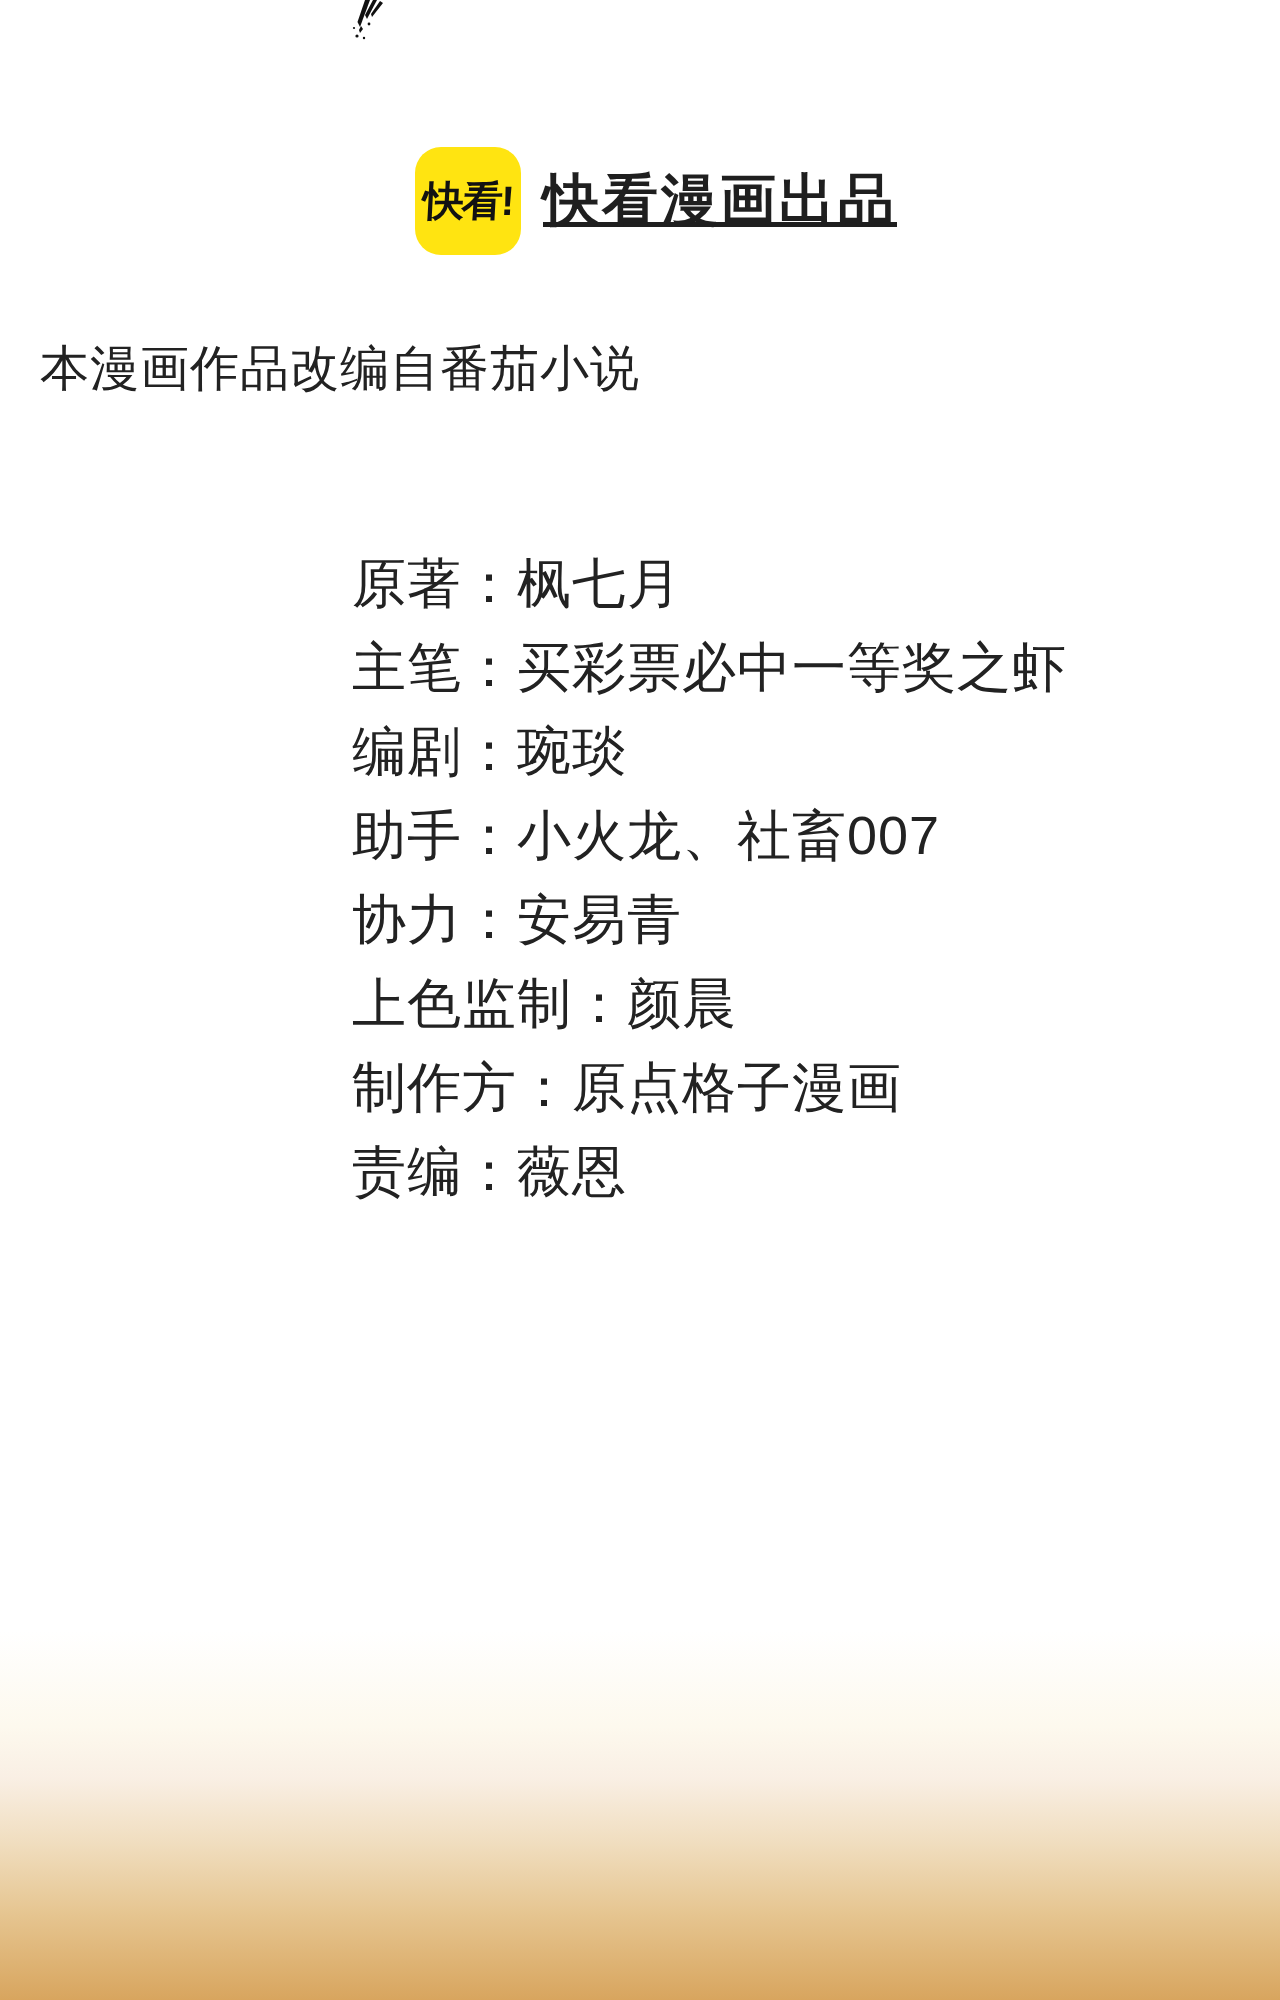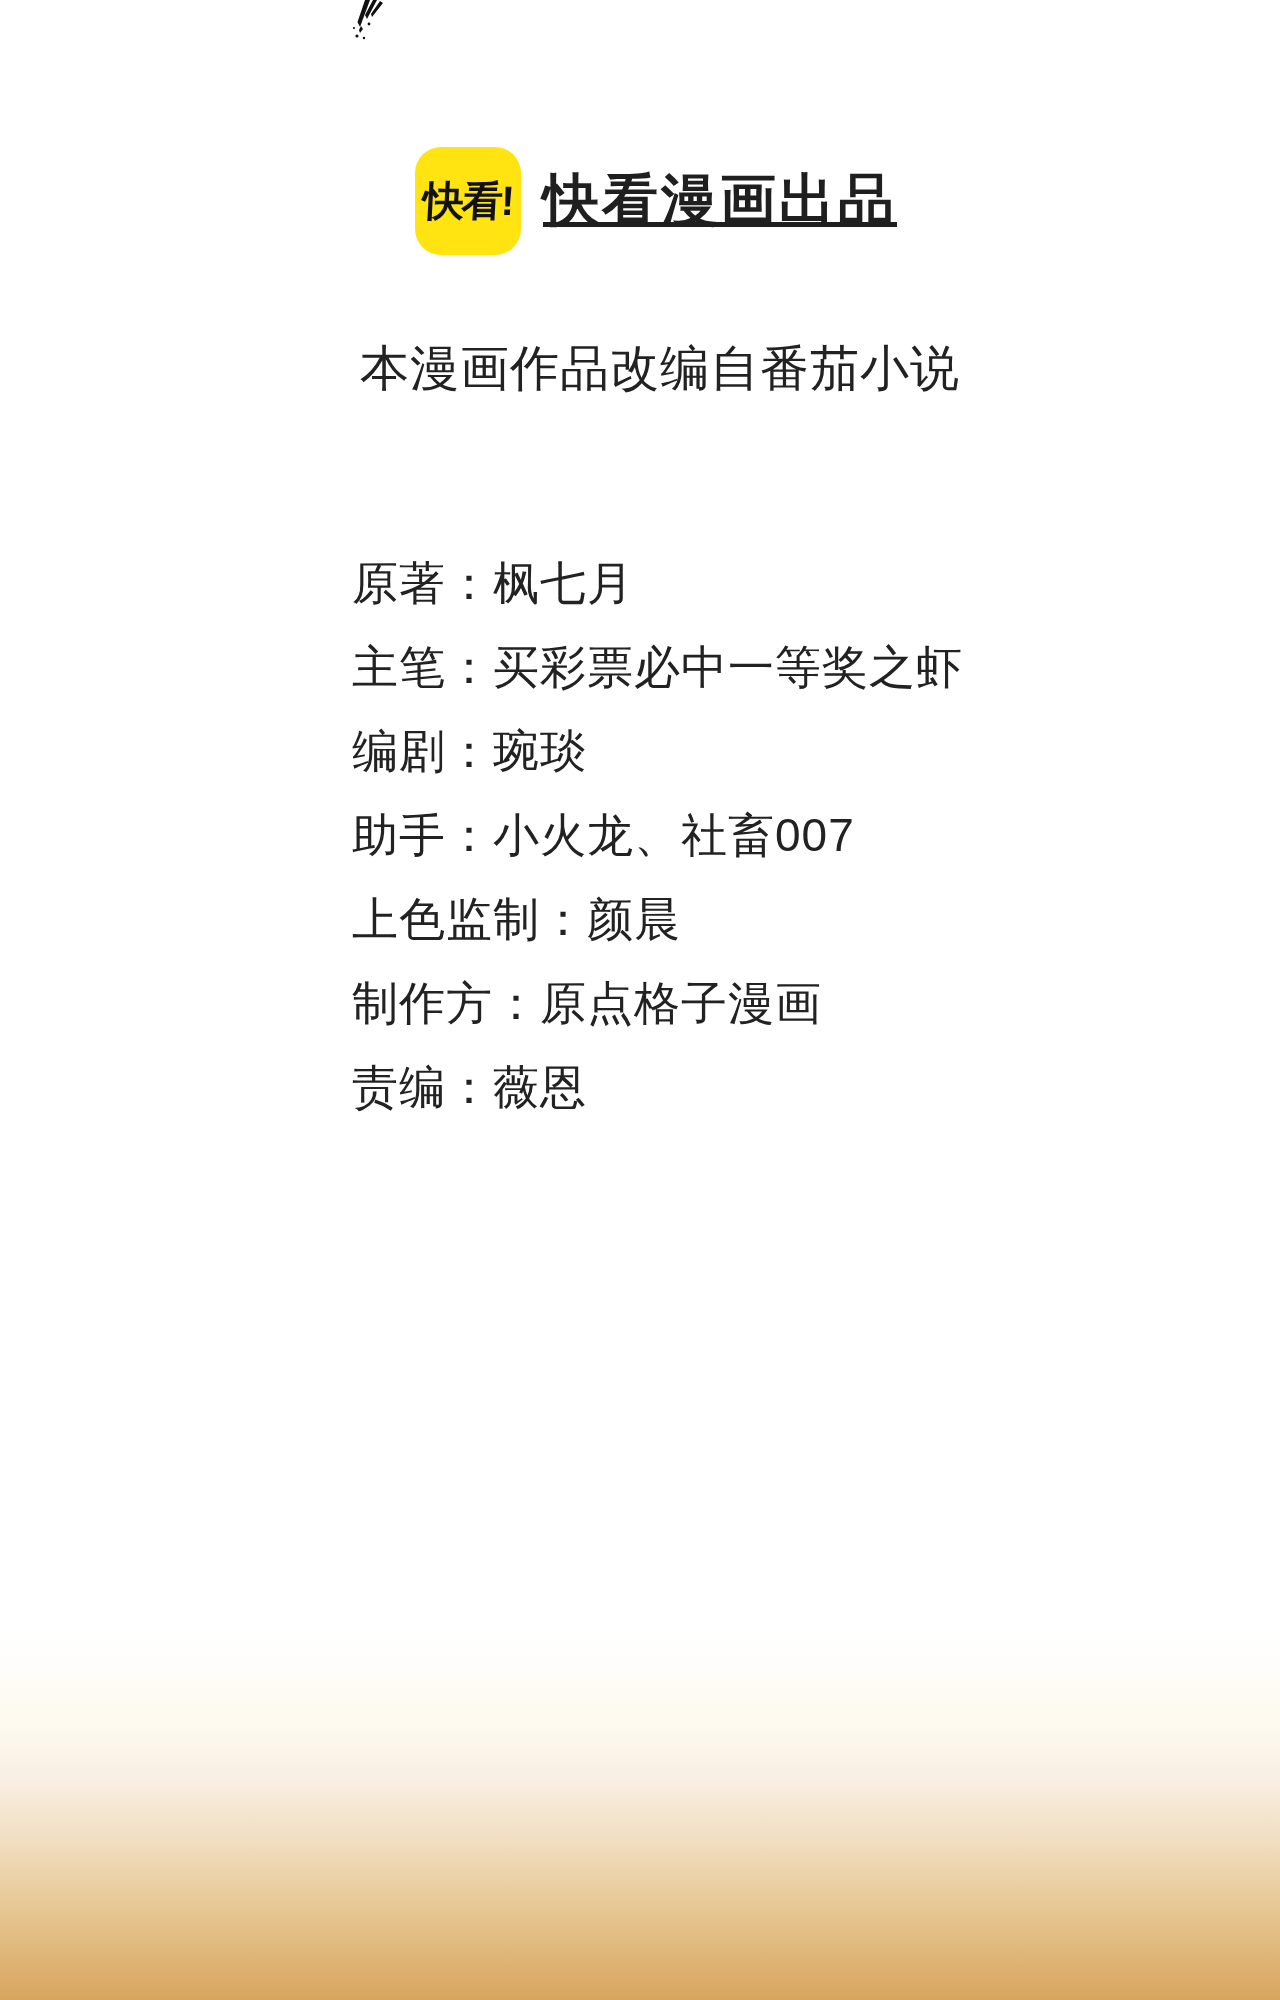--- a/index.html
+++ b/index.html
@@ -35,29 +35,29 @@
     white-space:nowrap;
   }
   .publisher{
     font-size:56px;font-weight:bold;color:#1f1f1f;
     letter-spacing:3px;white-space:nowrap;text-decoration:underline;
   }
   
   .adaptation{
     position:absolute;top:336px;left:0;width:100%;
     padding-left:40px;box-sizing:border-box;
-    text-align:center;
+    text-align:left;
     font-size:49px;line-height:65px;font-weight:500;
     color:#222222;
     letter-spacing:1px;
   }
   
   .credits{
     position:absolute;left:352px;top:541px;
-    font-size:46px;line-height:84px;font-weight:500;
+    font-size:54px;line-height:84px;font-weight:500;
     color:#222222;letter-spacing:1px;
     white-space:nowrap;
   }
   
   .bottom-gradient{
     position:absolute;left:0;top:1630px;width:100%;height:370px;
     background:linear-gradient(180deg,
       rgba(255,255,255,0) 0%,
       rgba(253,249,238,1) 26%,
       rgba(249,239,228,1) 40%,
@@ -93,20 +93,21 @@
 
   <div class="adaptation">
     <div>本漫画作品改编自番茄小说</div>
   </div>
 
   <div class="credits">
     <div>原著：枫七月</div>
     <div>主笔：买彩票必中一等奖之虾</div>
     <div>编剧：琬琰</div>
     <div>助手：小火龙、社畜007</div>
+    <div>协力：安易青</div>
     <div>上色监制：颜晨</div>
     <div>制作方：原点格子漫画</div>
     <div>责编：薇恩</div>
   </div>
 
   <div class="bottom-gradient"></div>
 
 </div>
 
 </body></html>

